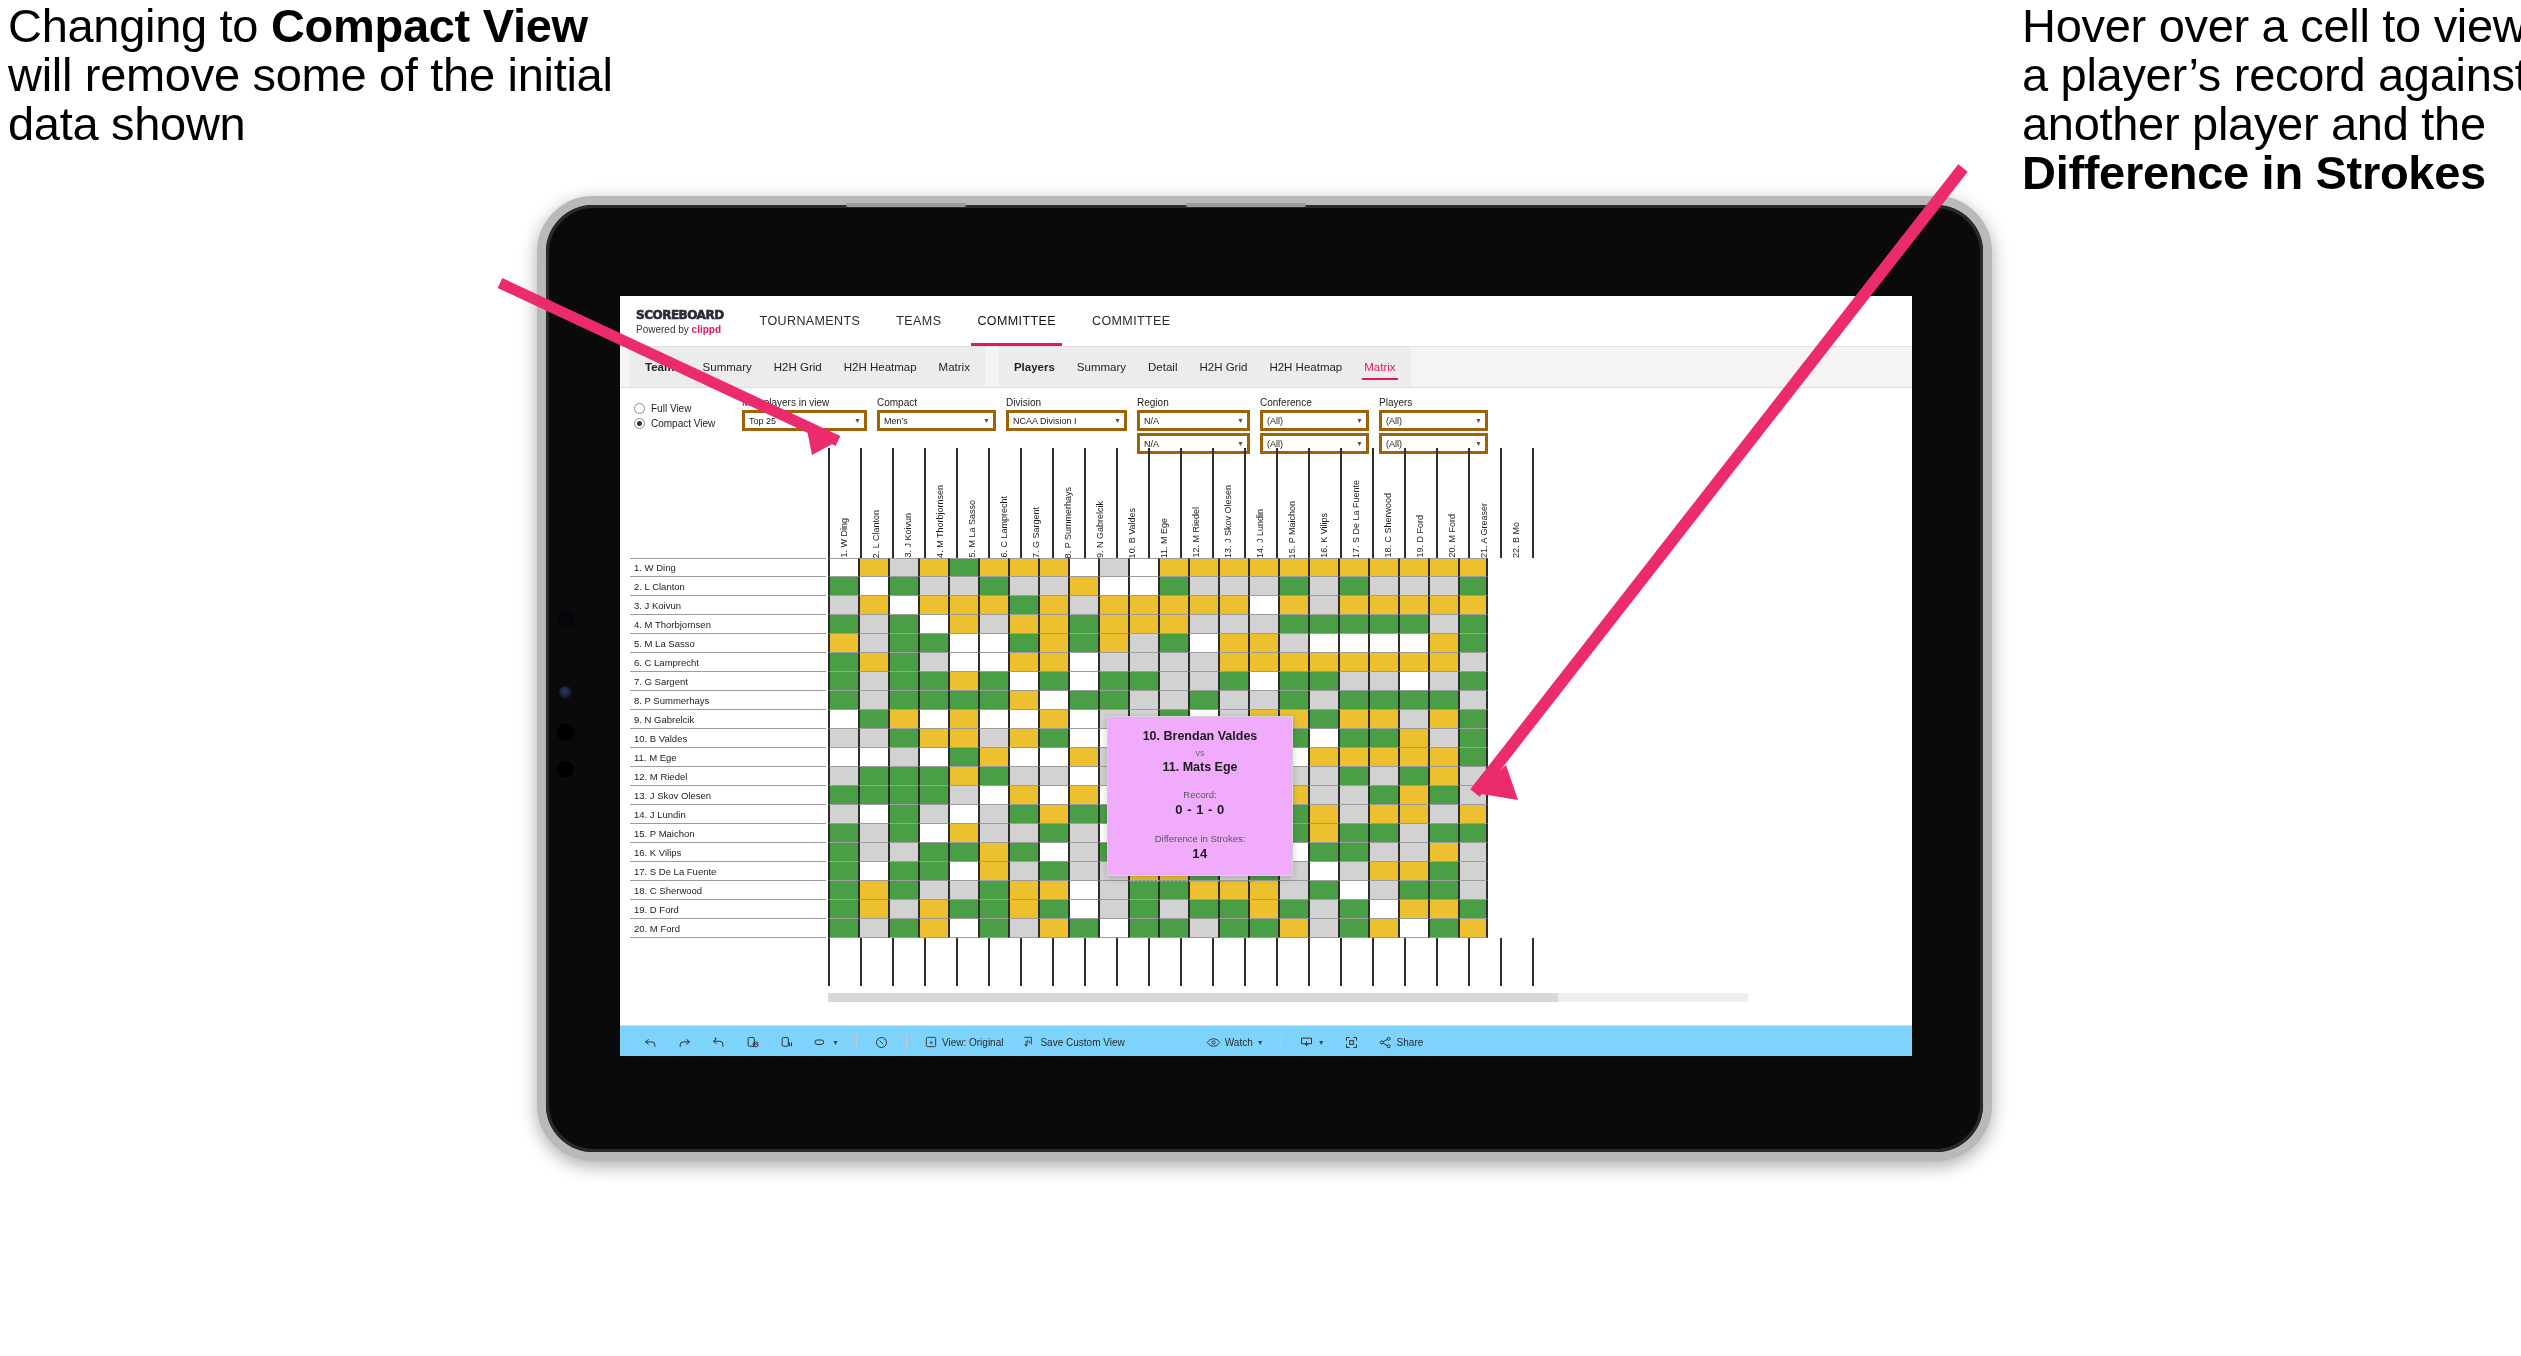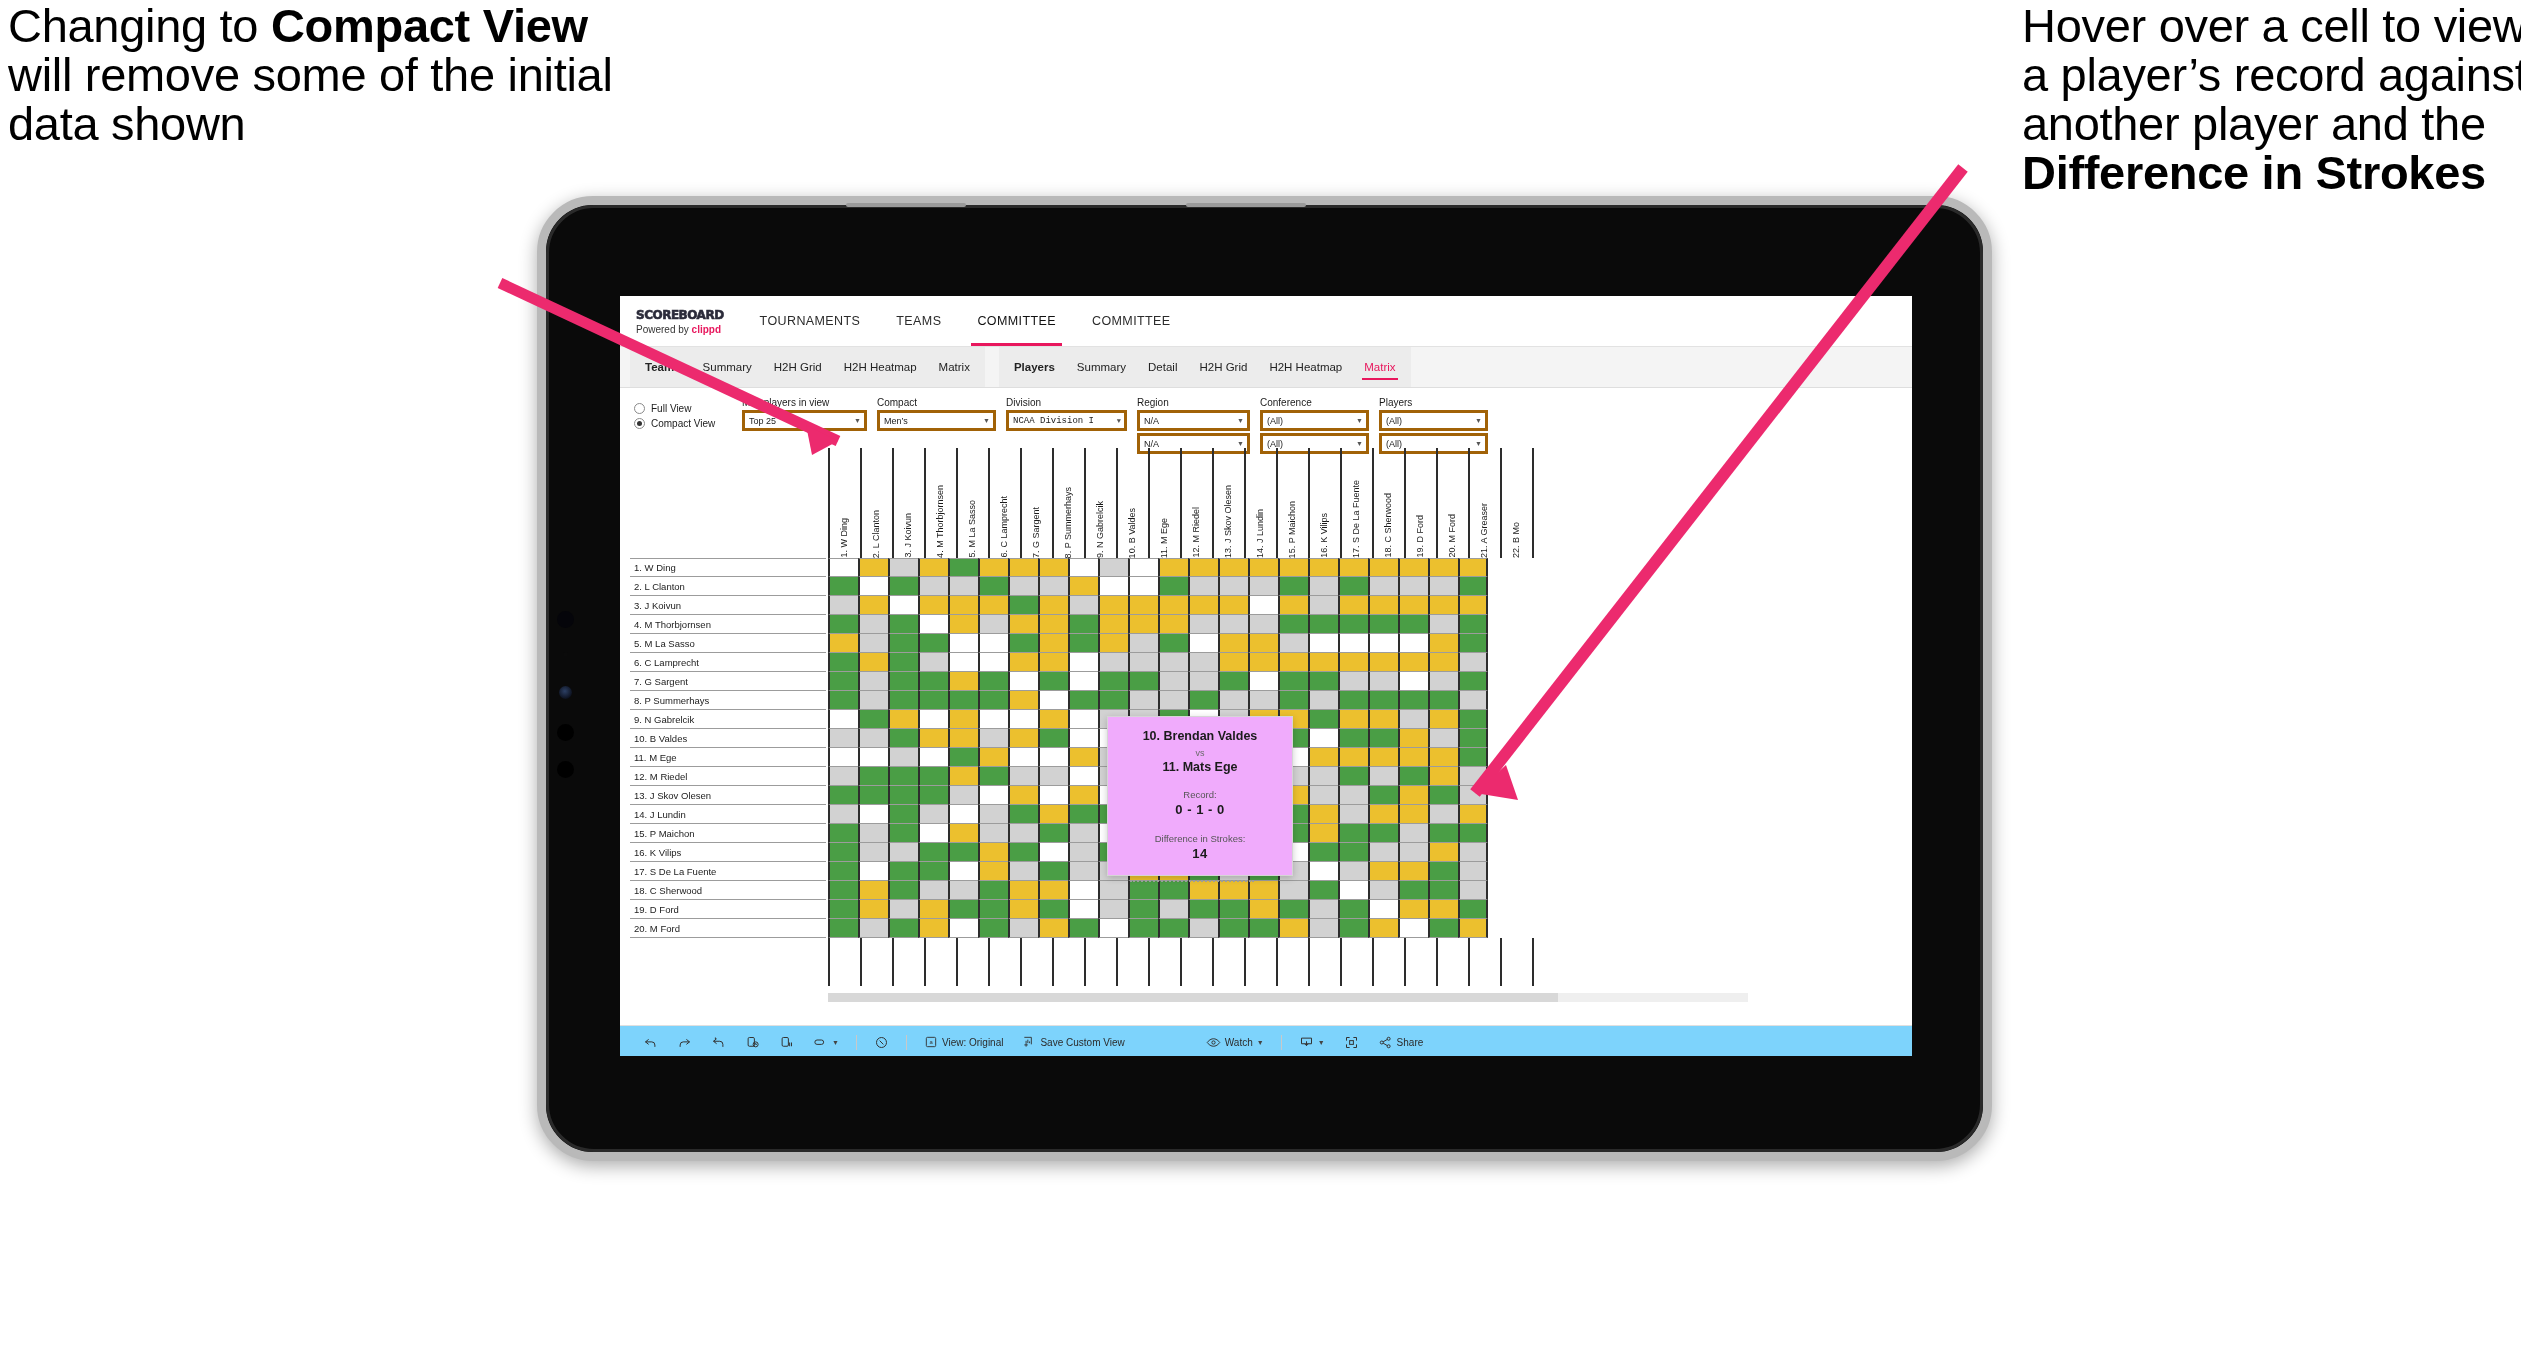--- a/index.html
+++ b/index.html
@@ -70,21 +70,21 @@
   .radio{width:9px;height:9px;border:1px solid #8a8a8a;border-radius:50%;background:#fff;
          display:inline-block;position:relative;flex:none;}
   .radio.on::after{content:"";position:absolute;left:2px;top:2px;width:5px;height:5px;
          border-radius:50%;background:#333;}
   .filter{display:flex;flex-direction:column;margin-right:10px;}
   .filter .flabel{font-size:10px;color:#1b1b1b;margin-bottom:2px;}
   .select{height:15px;border:3px solid #a16207;background:#fff;display:flex;align-items:center;
           justify-content:space-between;padding:0 3px 0 4px;font-size:9px;color:#1b1b1b;
           margin-bottom:2px;cursor:pointer;}
   .select .car{font-size:7px;color:#555;margin-left:6px;}
-  .w-max{width:112px;} .w-gen{width:106px;} .w-div{width:108px;font-family:Liberation Mono, monospace;}
+  .w-max{width:112px;} .w-gen{width:106px;} .w-div{width:108px;}
   .w-reg{width:100px;} .w-conf{width:96px;} .w-play{width:96px;}
 
   
   #matrix-wrap{position:absolute;left:0;top:60px;right:0;bottom:0;}
   #colhead{position:absolute;left:208px;top:0;height:110px;display:flex;}
   .colh{width:30px;height:110px;border-left:2px solid #2d2d2d;position:relative;
         display:flex;align-items:flex-end;justify-content:center;}
   .colh:last-child{border-right:2px solid #2d2d2d;}
   .colh span{writing-mode:vertical-rl;transform:rotate(180deg);font-size:9px;
         color:#1b1b1b;text-align:center;line-height:1.05;padding-bottom:4px;

